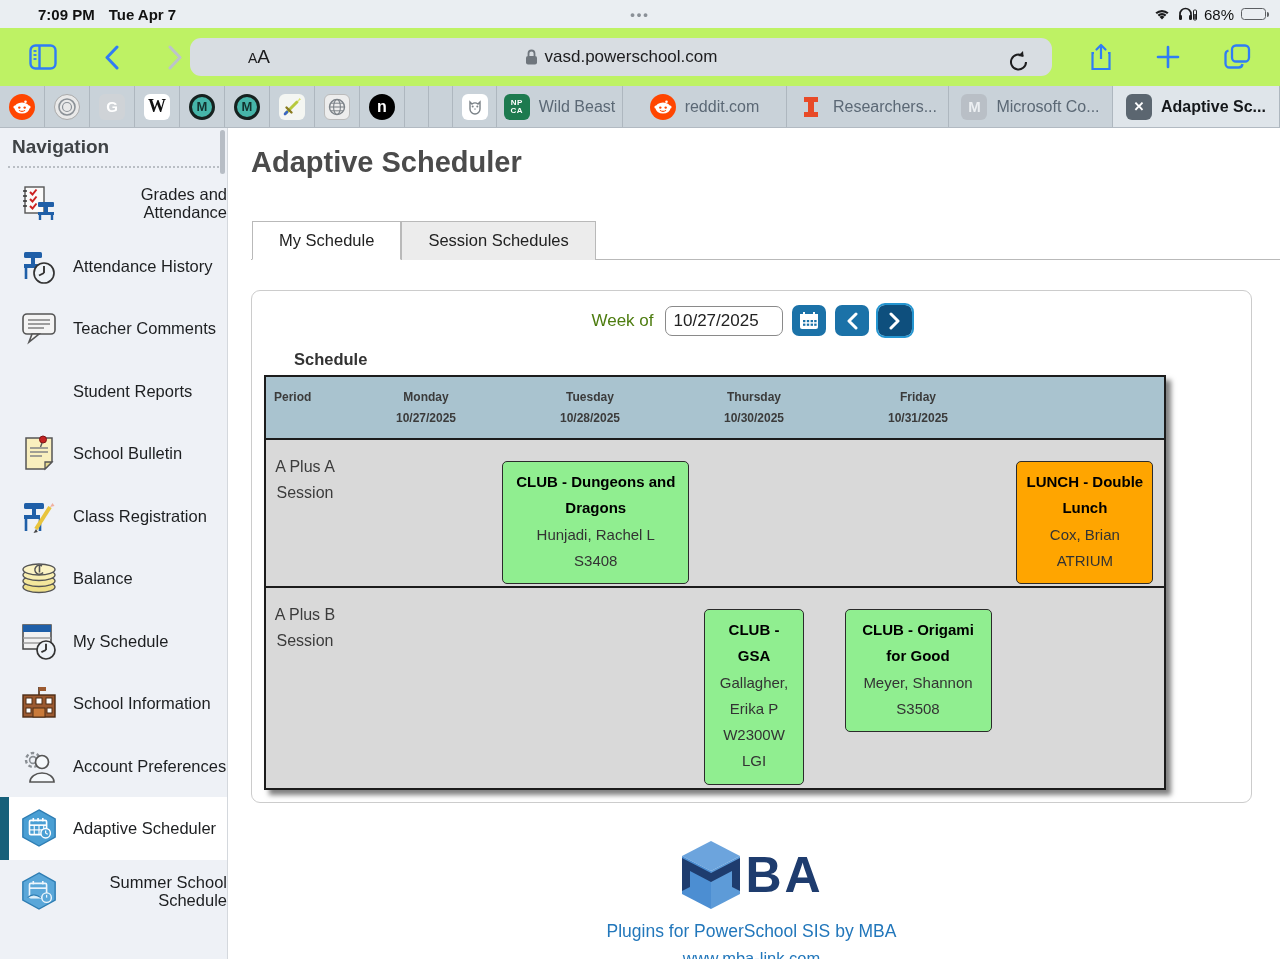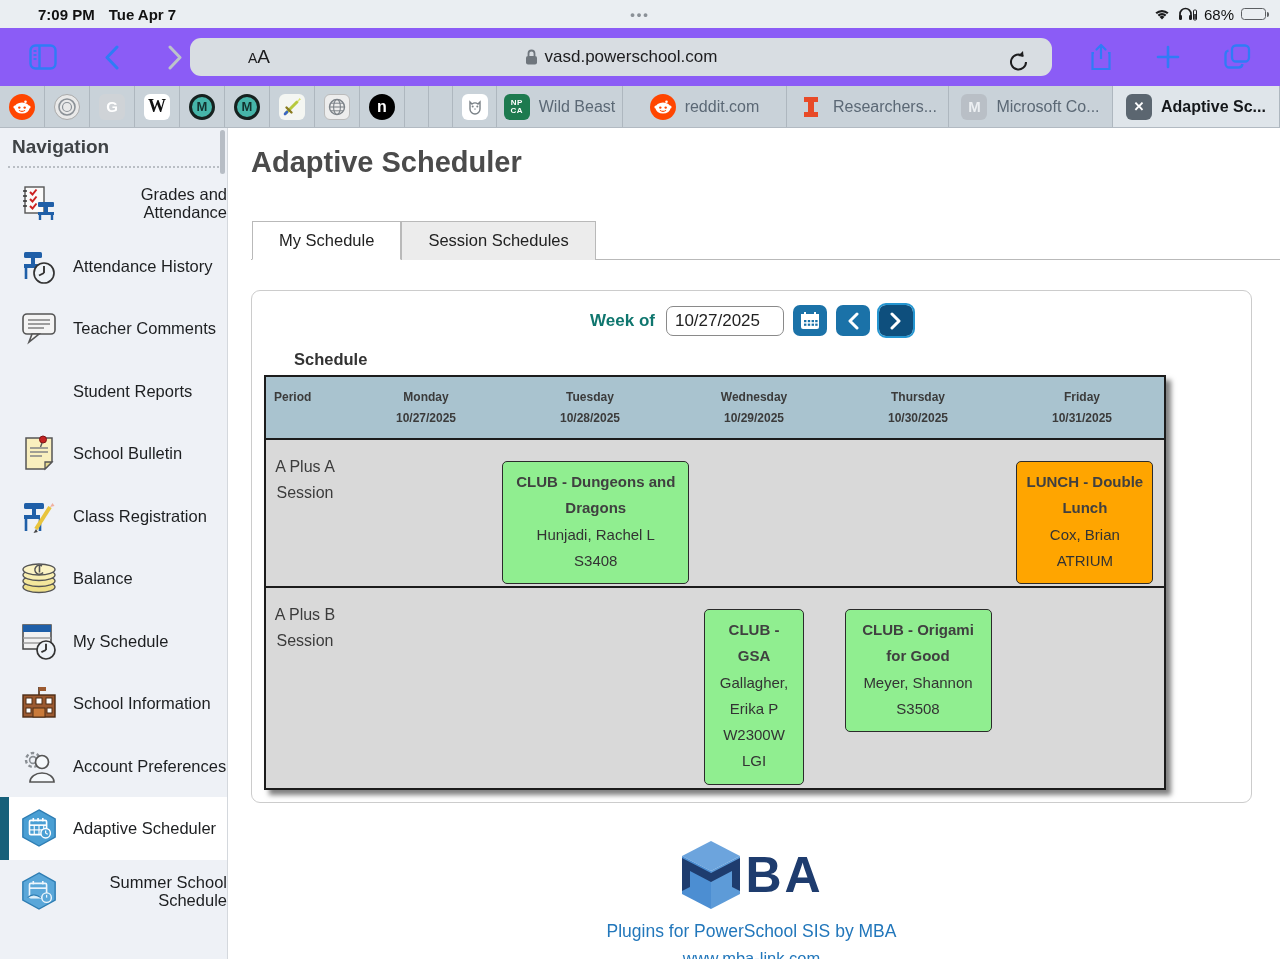--- a/index.html
+++ b/index.html
@@ -13,21 +13,21 @@
   .sb-dots { position:absolute; left:0; right:0; text-align:center; color:#8a9097;
     font-size:13px; letter-spacing:2px; font-weight:700; }
   .sb-right { position:absolute; right:14px; display:flex; align-items:center; gap:7px; }
   .battery { width:25px; height:12px; border:1px solid #5c5f63; border-radius:3.5px;
     position:relative; padding:1px; }
   .battery .fill { width:68%; height:100%; background:#222; border-radius:2px; }
   .battery:after { content:""; position:absolute; right:-4px; top:3px; width:2.5px;
     height:5px; background:#5c5f63; border-radius:0 2px 2px 0; }
 
   
-  .toolbar { position:relative; height:58px; background:#8b5cf6; }
+  .toolbar { position:relative; height:58px; background:#bef264; }
   .tb-icon { position:absolute; top:12px; width:34px; height:34px; display:flex;
     align-items:center; justify-content:center; cursor:pointer; }
   .urlbar { position:absolute; left:190px; top:10px; width:862px; height:38px;
     background:#d8dde2; border-radius:11px; display:flex; align-items:center; }
   .url-aa { position:absolute; left:58px; font-size:19px; color:#1c1c1e; }
   .url-aa .small { font-size:14px; }
   .url-center { flex:1; display:flex; align-items:center; justify-content:center;
     gap:7px; font-size:17px; color:#1c1c1e; }
   .url-reload { position:absolute; right:16px; top:7px; }
 
@@ -82,21 +82,21 @@
   .tabs-row { display:flex; margin-top:42px; border-bottom:1px solid #b9b9b9;
     padding-left:1px; }
   .ptab { padding:9px 26px; font-size:16.5px; color:#222; background:#ececec;
     border:1px solid #b9b9b9; border-bottom:none; cursor:pointer; margin-bottom:-1px; }
   .ptab.active { background:#fff; border-bottom:1px solid #fff; }
 
   .panel { width:1001px; margin-top:30px; border:1px solid #ccc; border-radius:9px;
     padding-bottom:12px; }
   .week-row { display:flex; align-items:center; justify-content:center; gap:9px;
     margin-top:14px; }
-  .week-label { font-size:17px; font-weight:700; color:#0f766e; margin-right:2px; }
+  .week-label { font-size:17px; font-weight:400; color:#4d7c0f; margin-right:2px; }
   .week-input { width:118px; height:30px; border:1px solid #8a8a8a; border-radius:7px;
     font-size:17px; padding:0 8px; font-family:"Liberation Sans",sans-serif; color:#222; }
   .wk-btn { width:34px; height:31px; border:none; border-radius:7px;
     background:var(--btn-blue,#1b72a8); display:flex; align-items:center;
     justify-content:center; cursor:pointer; }
   .wk-btn.next { background:var(--btn-dark,#0e4f7d); outline:2px solid #2596d1;
     outline-offset:0; }
   .sched-label { font-size:16.5px; font-weight:700; color:#333;
     margin:14px 0 6px 42px; }
 
@@ -111,21 +111,21 @@
     margin-top:10px; }
   .t-row { display:grid; grid-template-columns:78px repeat(5,1fr); background:#d9d9d9; }
   .t-row.first { height:148px; border-bottom:2px solid #1c1c1c; }
   .t-row.second { height:200px; }
   .p-cell { text-align:center; color:#3c3c3c; font-size:16px; line-height:1.6;
     padding:14px 6px 0 6px; }
   .d-cell { display:flex; justify-content:center; align-items:flex-start; }
   .evt { margin-top:21px; border:1px solid #2b2b2b; border-radius:5px;
     padding:7px 8px 9px 8px; text-align:center; font-size:15px; line-height:1.75;
     color:#333; cursor:pointer; }
-  .evt .evt-title { font-weight:700; color:#404040; }
+  .evt .evt-title { font-weight:700; color:#000000; }
   .evt.club { background:var(--club-green,#90ee90); }
   .evt.lunch { background:var(--lunch-orange,#ffa500); }
   .evt.w-dnd { width:187px; }
   .evt.w-lunch { width:137px; }
   .evt.w-gsa { width:100px; }
   .evt.w-origami { width:147px; }
 
   .footer { margin-top:36px; text-align:center; width:1001px; }
   .logo-row { display:flex; align-items:center; justify-content:center; gap:2px; }
   .logo-ba { font-size:50px; font-weight:700; color:#1e3c6e; letter-spacing:3px;
@@ -572,24 +572,20 @@
           <div class="hc period">Period</div>
           <div class="hc">
             <div>Monday</div>
             <div>10/27/2025</div>
           </div>
           <div class="hc">
             <div>Tuesday</div>
             <div>10/28/2025</div>
           </div>
           <div class="hc">
-            <div>Wednesday</div>
-            <div>10/29/2025</div>
-          </div>
-          <div class="hc">
             <div>Thursday</div>
             <div>10/30/2025</div>
           </div>
           <div class="hc">
             <div>Friday</div>
             <div>10/31/2025</div>
           </div>
         </div>
 
         <div class="t-row first">

